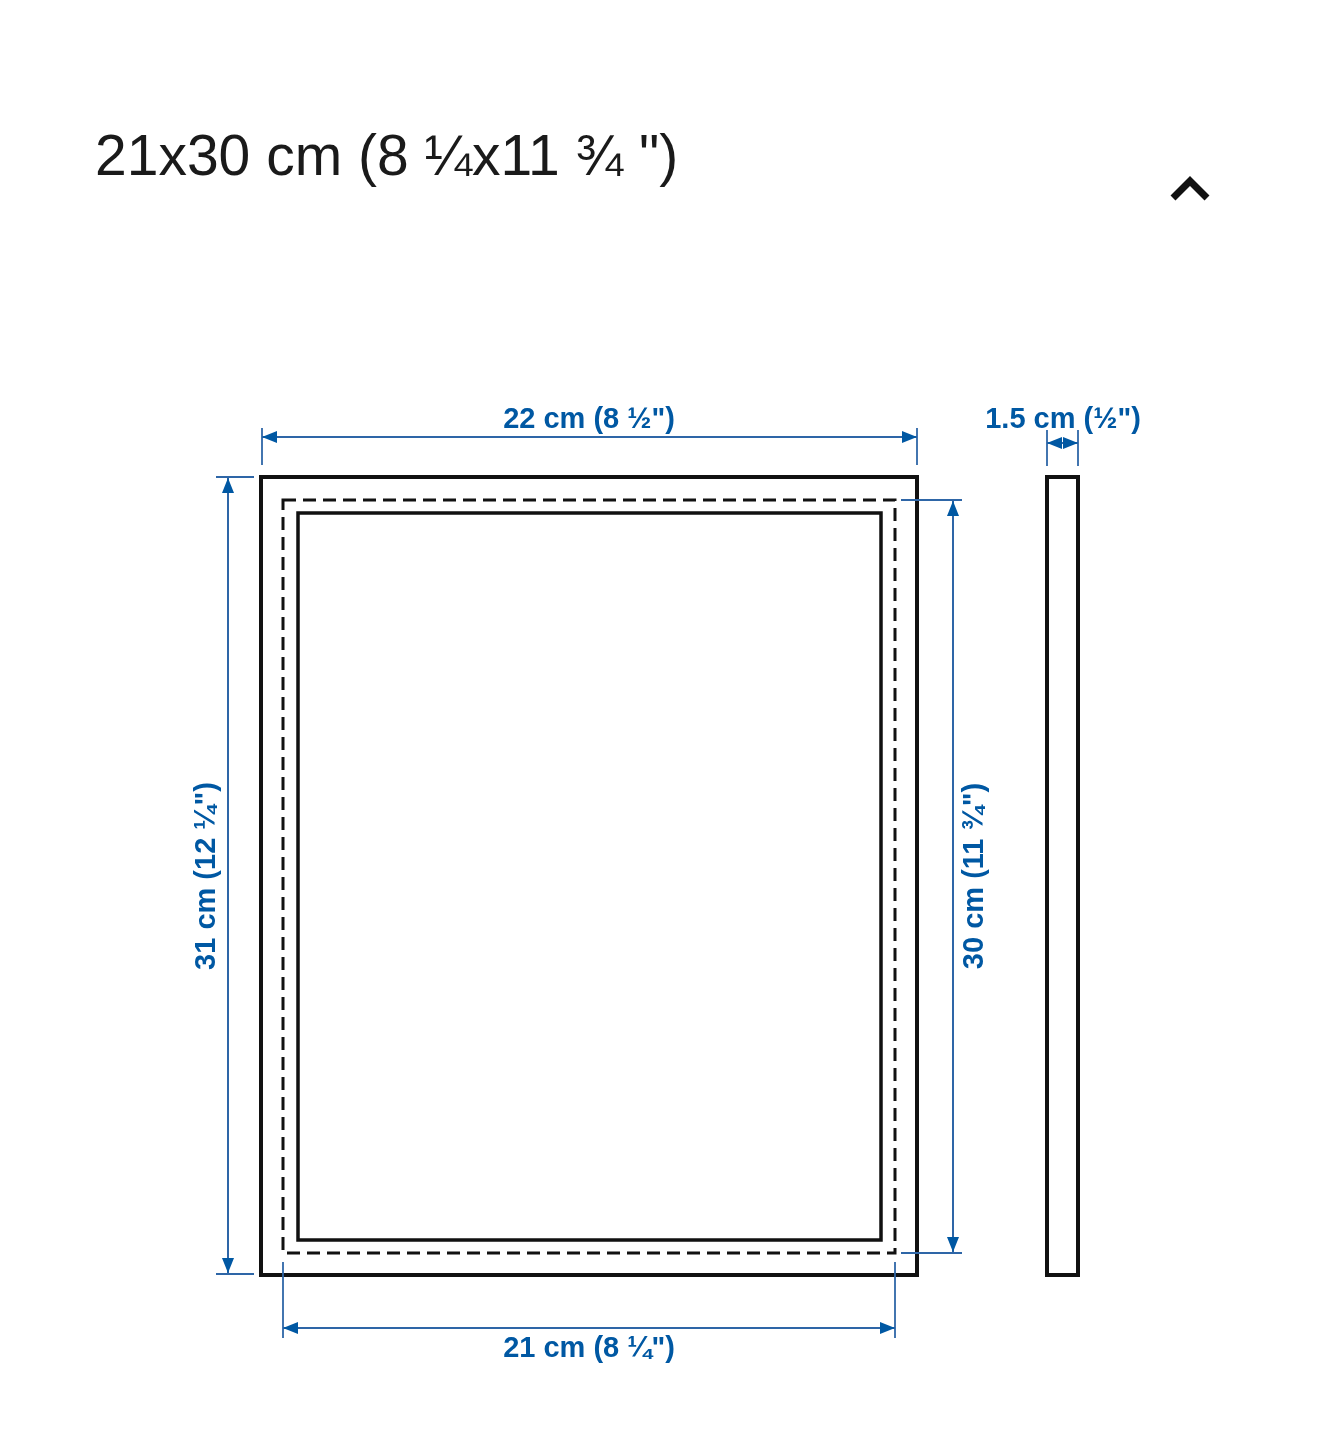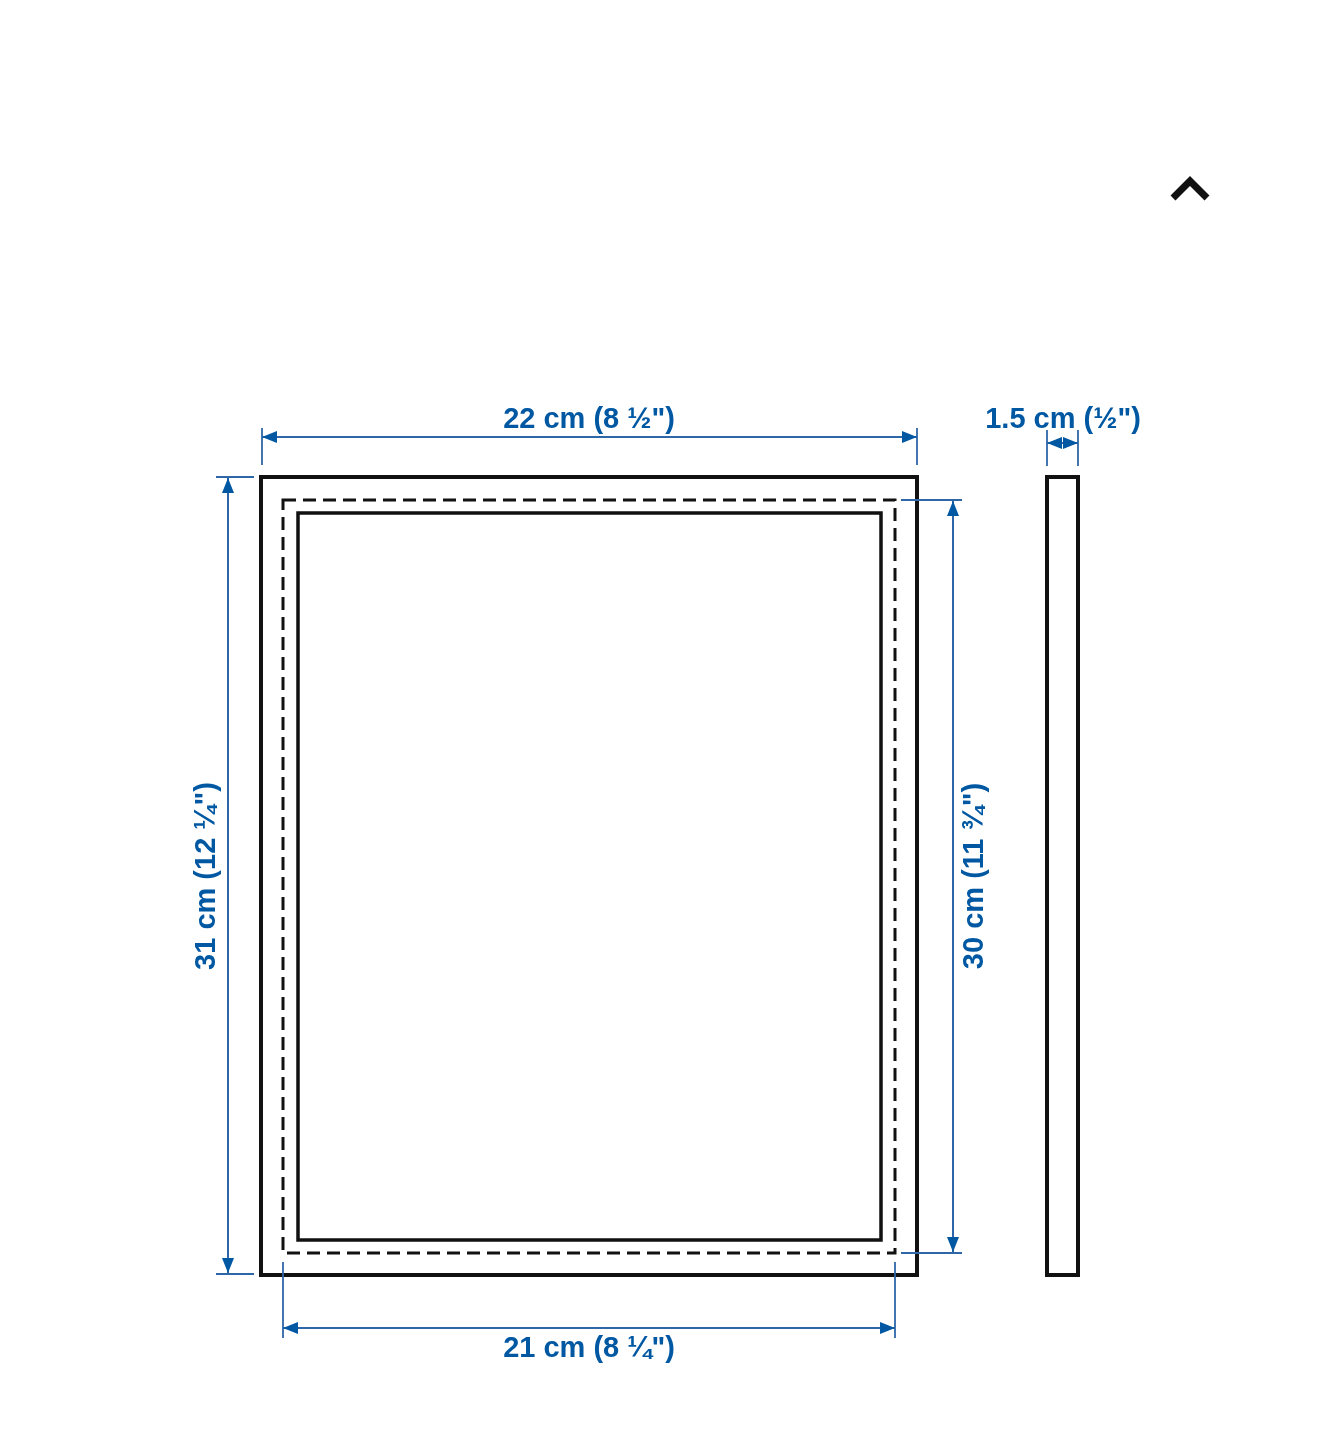--- a/index.html
+++ b/index.html
@@ -73,20 +73,23 @@
     stroke: #2e66a7;
     stroke-width: 1.8;
     fill: none;
   }
 </style>
 </head>
 <body>
 
 <div class="stage">
 
+  <div class="section-header">
+    <h2 class="section-title">21x30 cm (8 ¼x11 ¾ ")</h2>
+  </div>
 
   <button class="collapse-btn">
     <svg width="46" height="34" viewBox="0 0 46 34">
       <polyline points="6,26 23,9 40,26" fill="none" stroke="#111111" stroke-width="7" stroke-linecap="butt" stroke-linejoin="miter"></polyline>
     </svg>
   </button>
 
   <svg class="diagram-svg" width="1325" height="1440" viewBox="0 0 1325 1440">
     <defs>
       <marker id="arrStart" markerUnits="userSpaceOnUse" markerWidth="15" markerHeight="12" viewBox="0 0 15 12" refX="0" refY="6" orient="auto">

